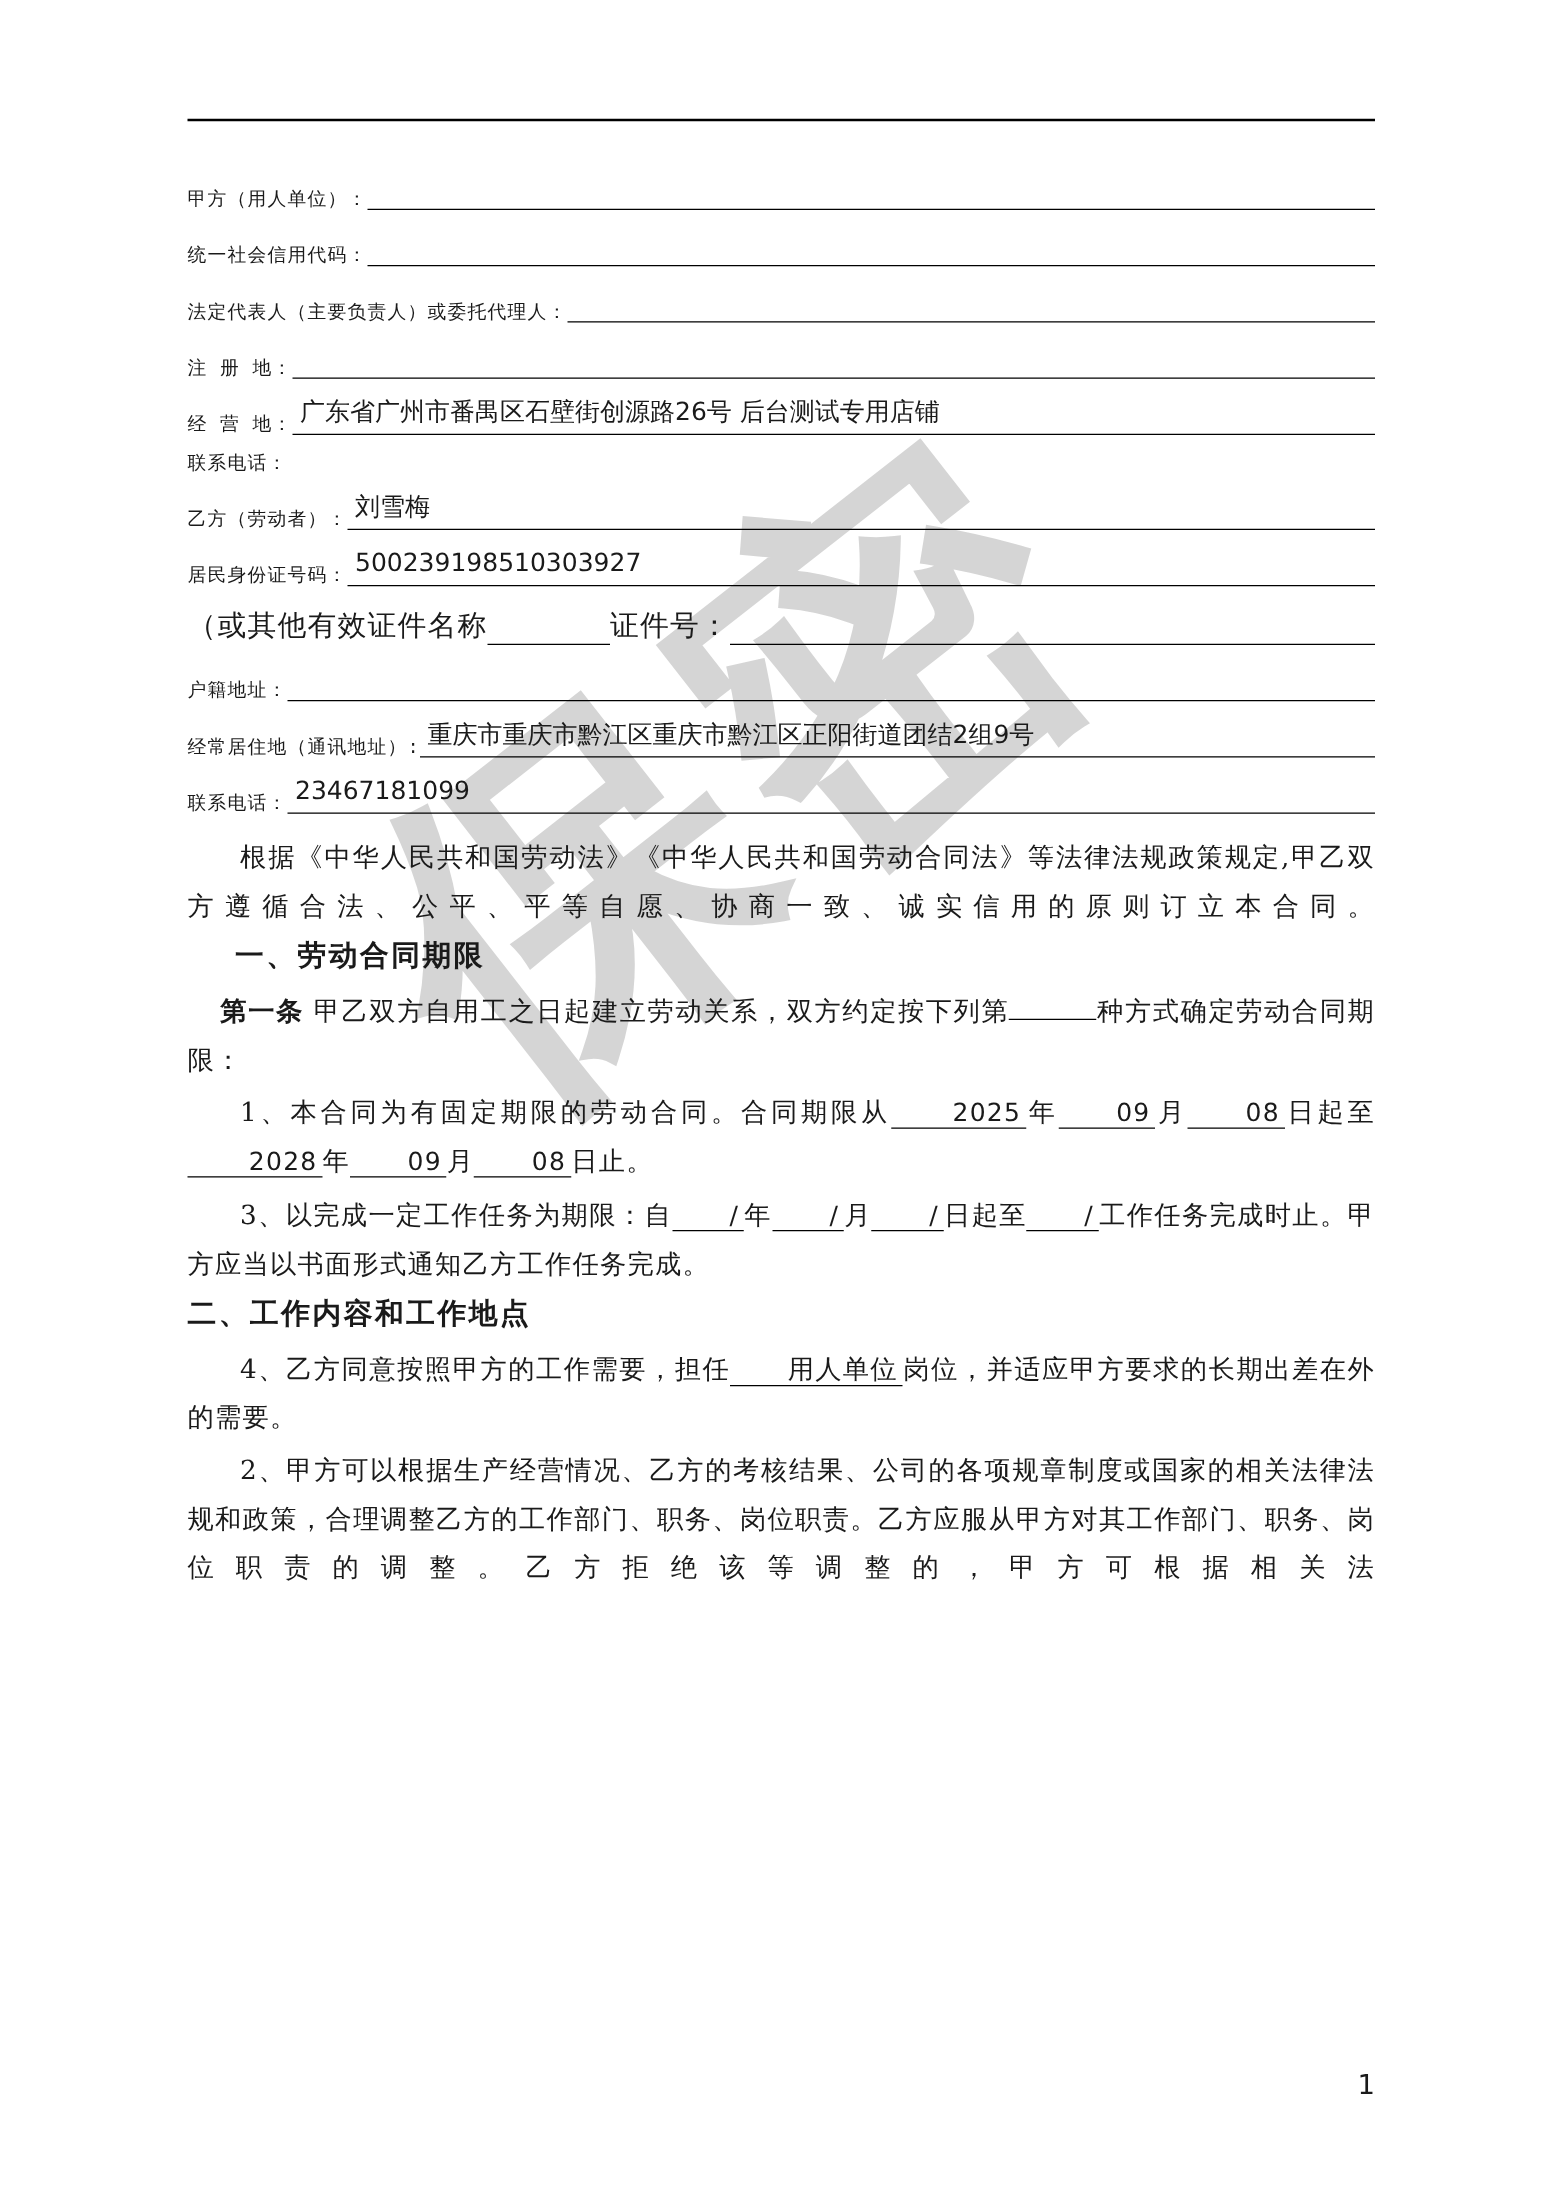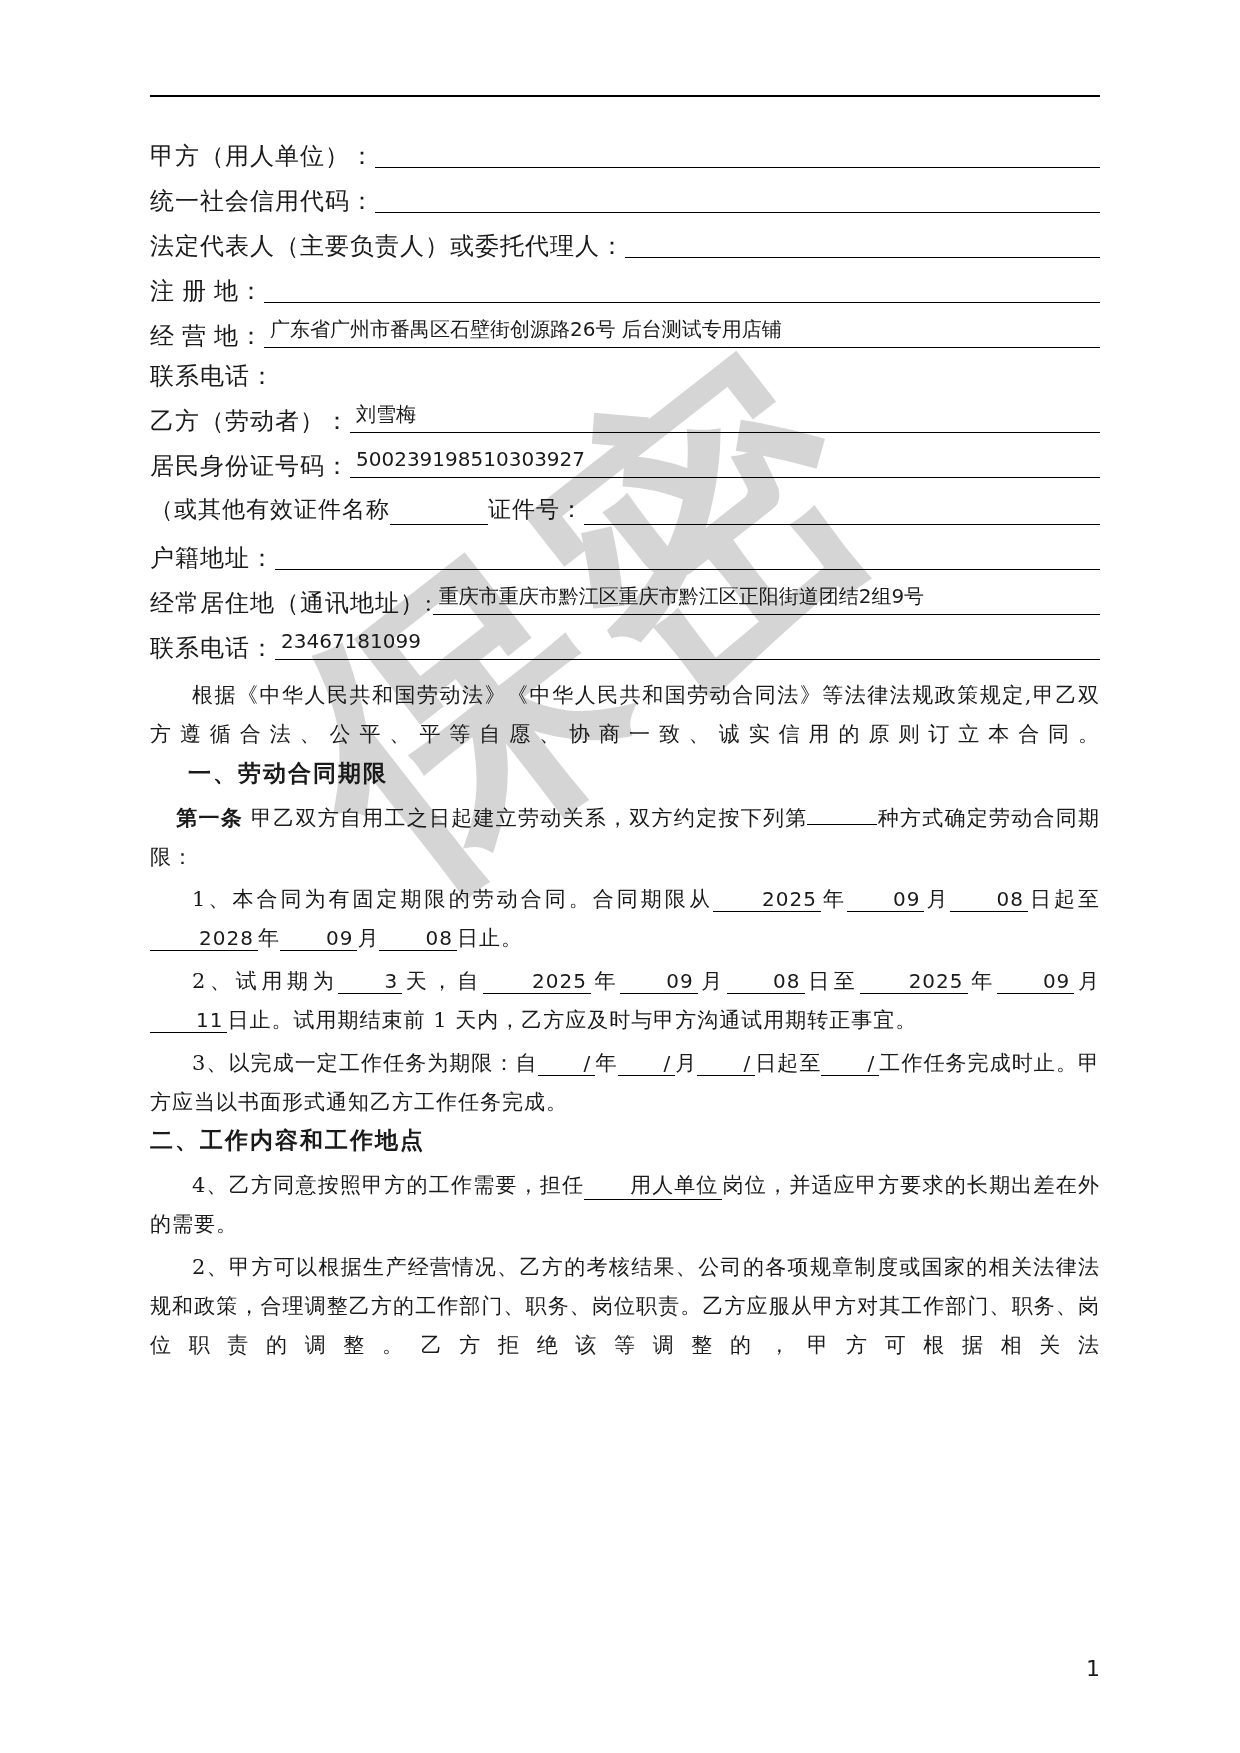--- a/index.html
+++ b/index.html
@@ -53,22 +53,22 @@
   
   .field {
     display: flex;
     align-items: flex-end;
     margin-bottom: 16px;
     font-size: 21px;
     line-height: 1.0;
   }
   .field .lbl {
     white-space: nowrap;
-    font-family: Liberation Serif, serif;
-    font-size: 24px;
+    font-family: Liberation Mono, monospace;
+    font-size: 15px;
     letter-spacing: 1px;
   }
   .field .fill {
     flex: 1;
     border-bottom: 1.5px solid #000;
     min-height: 26px;
     padding-left: 6px;
     padding-bottom: 2px;
     font-family: "DejaVu Sans", "Liberation Sans", sans-serif;
     font-size: 20px;
@@ -231,23 +231,20 @@
 
     <p class="para">
       <span style="display:inline-block;width:26px;"></span><span class="bold-item">第一条</span>
       <span>甲乙双方自用工之日起建立劳动关系，双方约定按下列第</span><span class="ul blank"></span><span>种方式确定劳动合同期限：</span>
     </p>
 
     <p class="para indent">
       <span>1、本合同为有固定期限的劳动合同。合同期限从</span><span class="ul w100">2025</span>年<span class="ul w55">09</span>月<span class="ul w55">08</span><span>日起至</span><span class="ul w100">2028</span>年<span class="ul w55">09</span>月<span class="ul w55">08</span><span>日止。</span>
     </p>
 
-    <p class="para indent">
-      <span>2、试用期为</span><span class="ul w55">3</span><span>天，自</span><span class="ul w100">2025</span>年<span class="ul w55">09</span>月<span class="ul w55">08</span><span>日至</span><span class="ul w100">2025</span>年<span class="ul w55">09</span>月<span class="ul w55">11</span><span>日止。试用期结束前 1 天内，乙方应及时与甲方沟通试用期转正事宜。</span>
-    </p>
 
     <p class="para indent">
       <span>3、以完成一定工作任务为期限：自</span><span class="ul blank2">/</span><span>年</span><span class="ul blank2">/</span><span>月</span><span class="ul blank2">/</span><span>日起至</span><span class="ul blank2">/</span><span>工作任务完成时止。甲方应当以书面形式通知乙方工作任务完成。</span>
     </p>
 
     <h2 class="sect">二、工作内容和工作地点</h2>
 
     <p class="para indent">
       <span>4、乙方同意按照甲方的工作需要，担任</span><span class="ul txt w75">用人单位</span><span>岗位，并适应甲方要求的长期出差在外的需要。</span>
     </p>

